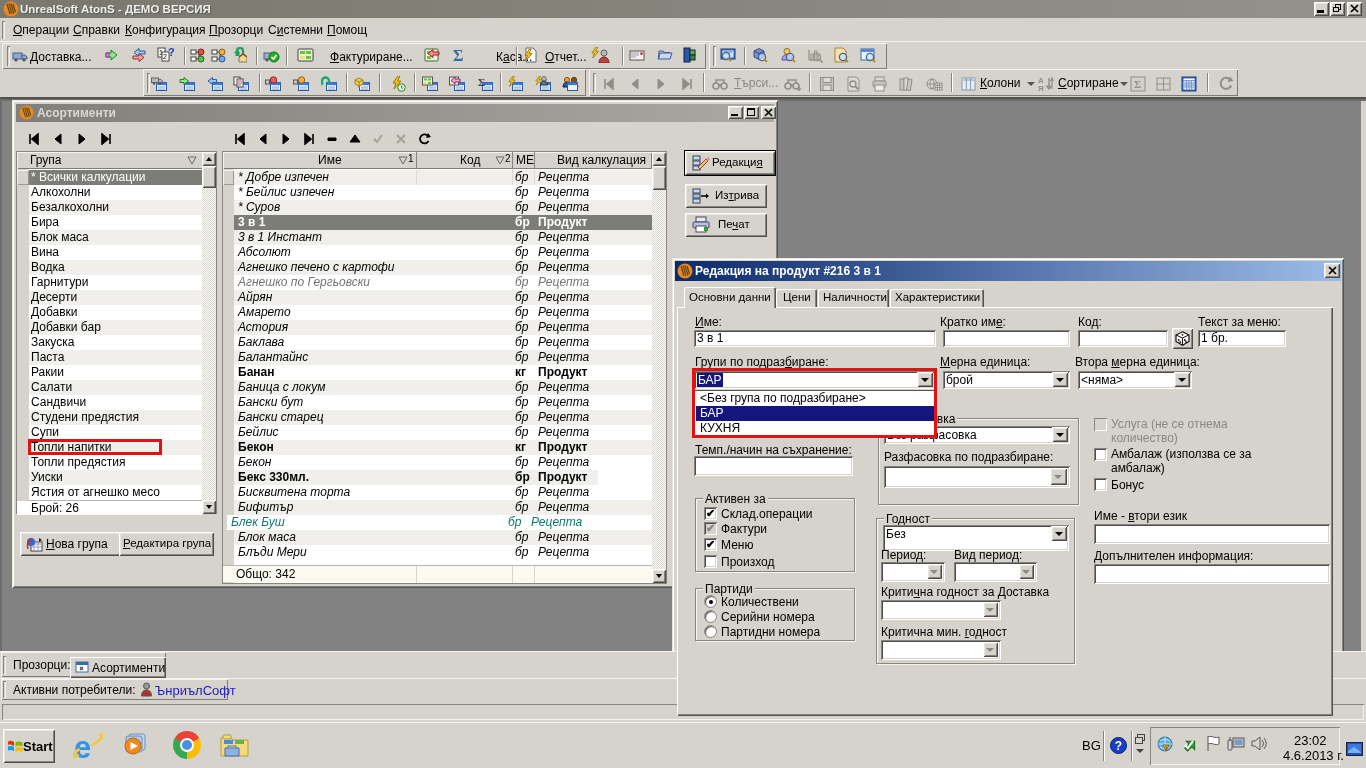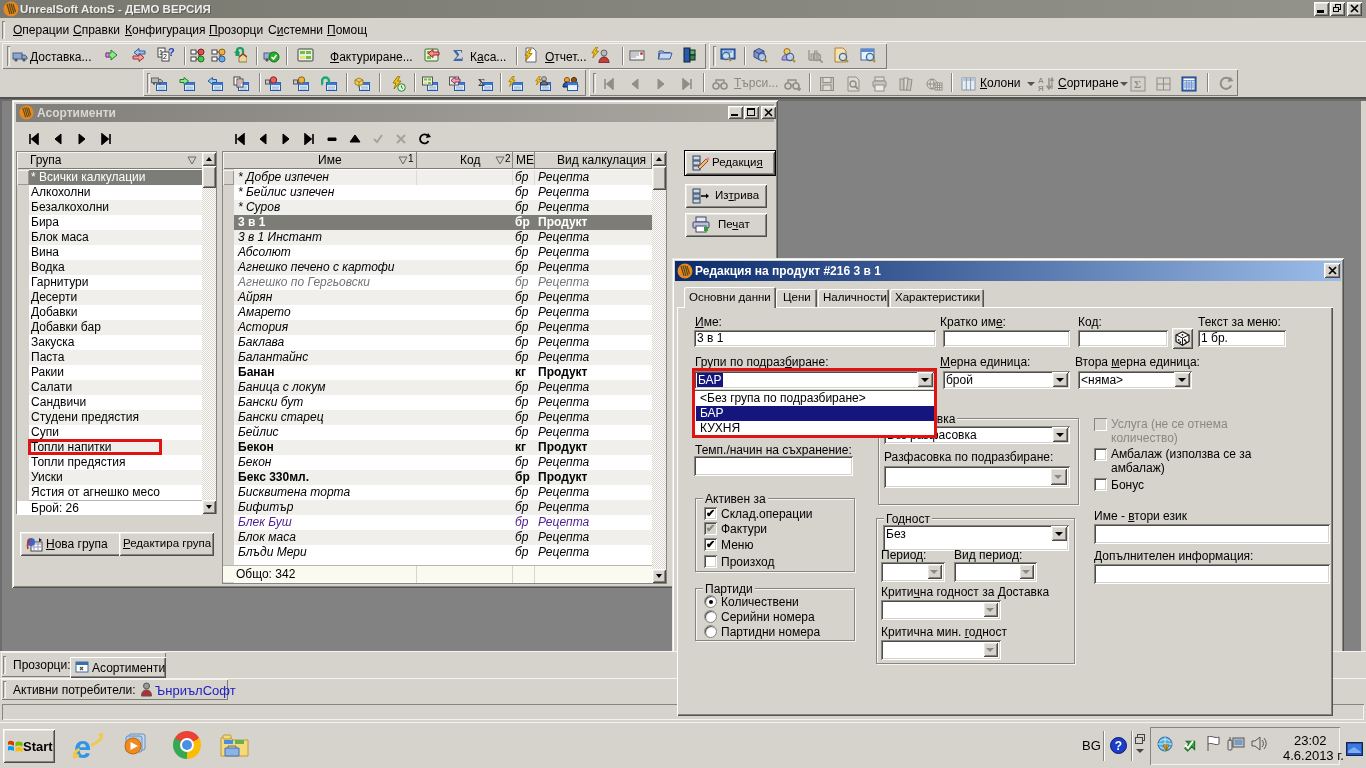--- a/index.html
+++ b/index.html
@@ -177,21 +177,21 @@
       <path d="M12 12 l3 3" stroke="#b08830" stroke-width="2"></path>
     </svg>
     <svg class="abs" style="left:860px;top:5px;" width="17" height="16" viewBox="0 0 17 16">
       <rect x="1" y="2" width="13" height="11" fill="#e8f0fa" stroke="#3a6aaa"></rect>
       <rect x="1" y="2" width="13" height="3" fill="#5a8ad2"></rect>
       <circle cx="10" cy="10" r="3.6" fill="#cfe4f4" fill-opacity="0.7" stroke="#3a6a9a" stroke-width="1.3"></circle>
       <path d="M12 12 l3 3" stroke="#b08830" stroke-width="2"></path>
     </svg>
   <span class="lbl" style="left:30px;top:8px;"><u>Д</u>оставка...</span>
   <span class="lbl" style="left:330px;top:8px;"><u>Ф</u>актуриране...</span>
-  <span class="lbl" style="left:470px;top:8px;">К<u>а</u>са...</span>
+  <span class="lbl" style="left:496px;top:8px;">К<u>а</u>са...</span>
   <span class="lbl" style="left:545px;top:8px;"><u>О</u>тчет...</span>
   <div class="sep" style="left:184px;top:5px;height:18px;"></div>
   <div class="sep" style="left:256px;top:5px;height:18px;"></div>
   <div class="sep" style="left:286px;top:5px;height:18px;"></div>
   <div class="sep" style="left:516px;top:5px;height:18px;"></div>
   <div class="sep" style="left:622px;top:5px;height:18px;"></div>
   <div class="abs out1" style="left:709px;top:1px;width:178px;height:26px;"></div>
   <div class="abs in1" style="left:713px;top:4px;width:3px;height:20px;"></div>
   <div class="sep" style="left:744px;top:5px;height:18px;"></div>
 </div>
@@ -763,21 +763,21 @@
         <div class="abs" style="left:0;top:285;width:11px;height:15px;background:#d6d3cd;box-shadow:inset 1px 1px 0 #f4f3ef,inset -1px -1px 0 #9a978f;"></div>
         <div class="gridrow" style="left:11px;top:285px;width:418px;background:#ffffff;color:#000;font-style:italic;">
           <span class="abs" style="left:4px;">Бекон</span>
           <span class="abs" style="left:281px;">бр</span>
           <span class="abs" style="left:304px;">Рецепта</span>
         </div>
         <div class="abs" style="left:193px;top:285;width:1px;height:15px;background:#dedbd5;"></div>
         <div class="abs" style="left:289px;top:285;width:1px;height:15px;background:#dedbd5;"></div>
         <div class="abs" style="left:311px;top:285;width:1px;height:15px;background:#dedbd5;"></div>
         <div class="abs" style="left:0;top:300;width:11px;height:15px;background:#d6d3cd;box-shadow:inset 1px 1px 0 #f4f3ef,inset -1px -1px 0 #9a978f;"></div>
-        <div class="gridrow" style="left:11px;top:300px;width:418px;background:#f0efec;color:#000;font-weight:bold;">
+        <div class="gridrow" style="left:11px;top:300px;width:364px;background:#f0efec;color:#000;font-weight:bold;">
           <span class="abs" style="left:4px;">Бекс 330мл.</span>
           <span class="abs" style="left:281px;">бр</span>
           <span class="abs" style="left:304px;">Продукт</span>
         </div>
         <div class="abs" style="left:193px;top:300;width:1px;height:15px;background:#dedbd5;"></div>
         <div class="abs" style="left:289px;top:300;width:1px;height:15px;background:#dedbd5;"></div>
         <div class="abs" style="left:311px;top:300;width:1px;height:15px;background:#dedbd5;"></div>
         <div class="abs" style="left:0;top:315;width:11px;height:15px;background:#d6d3cd;box-shadow:inset 1px 1px 0 #f4f3ef,inset -1px -1px 0 #9a978f;"></div>
         <div class="gridrow" style="left:11px;top:315px;width:418px;background:#ffffff;color:#000;font-style:italic;">
           <span class="abs" style="left:4px;">Бисквитена торта</span>
@@ -790,21 +790,21 @@
         <div class="abs" style="left:0;top:330;width:11px;height:15px;background:#d6d3cd;box-shadow:inset 1px 1px 0 #f4f3ef,inset -1px -1px 0 #9a978f;"></div>
         <div class="gridrow" style="left:11px;top:330px;width:418px;background:#f0efec;color:#000;font-style:italic;">
           <span class="abs" style="left:4px;">Бифитър</span>
           <span class="abs" style="left:281px;">бр</span>
           <span class="abs" style="left:304px;">Рецепта</span>
         </div>
         <div class="abs" style="left:193px;top:330;width:1px;height:15px;background:#dedbd5;"></div>
         <div class="abs" style="left:289px;top:330;width:1px;height:15px;background:#dedbd5;"></div>
         <div class="abs" style="left:311px;top:330;width:1px;height:15px;background:#dedbd5;"></div>
         <div class="abs" style="left:0;top:345;width:11px;height:15px;background:#d6d3cd;box-shadow:inset 1px 1px 0 #f4f3ef,inset -1px -1px 0 #9a978f;"></div>
-        <div class="gridrow" style="left:11px;top:345px;width:418px;background:#ffffff;color:#4c1d95;font-style:italic;">
+        <div class="gridrow" style="left:4px;top:345px;width:418px;background:#ffffff;color:#0f766e;font-style:italic;">
           <span class="abs" style="left:4px;">Блек Буш</span>
           <span class="abs" style="left:281px;">бр</span>
           <span class="abs" style="left:304px;">Рецепта</span>
         </div>
         <div class="abs" style="left:193px;top:345;width:1px;height:15px;background:#dedbd5;"></div>
         <div class="abs" style="left:289px;top:345;width:1px;height:15px;background:#dedbd5;"></div>
         <div class="abs" style="left:311px;top:345;width:1px;height:15px;background:#dedbd5;"></div>
         <div class="abs" style="left:0;top:360;width:11px;height:15px;background:#d6d3cd;box-shadow:inset 1px 1px 0 #f4f3ef,inset -1px -1px 0 #9a978f;"></div>
         <div class="gridrow" style="left:11px;top:360px;width:418px;background:#f0efec;color:#000;font-style:italic;">
           <span class="abs" style="left:4px;">Блок маса</span>

